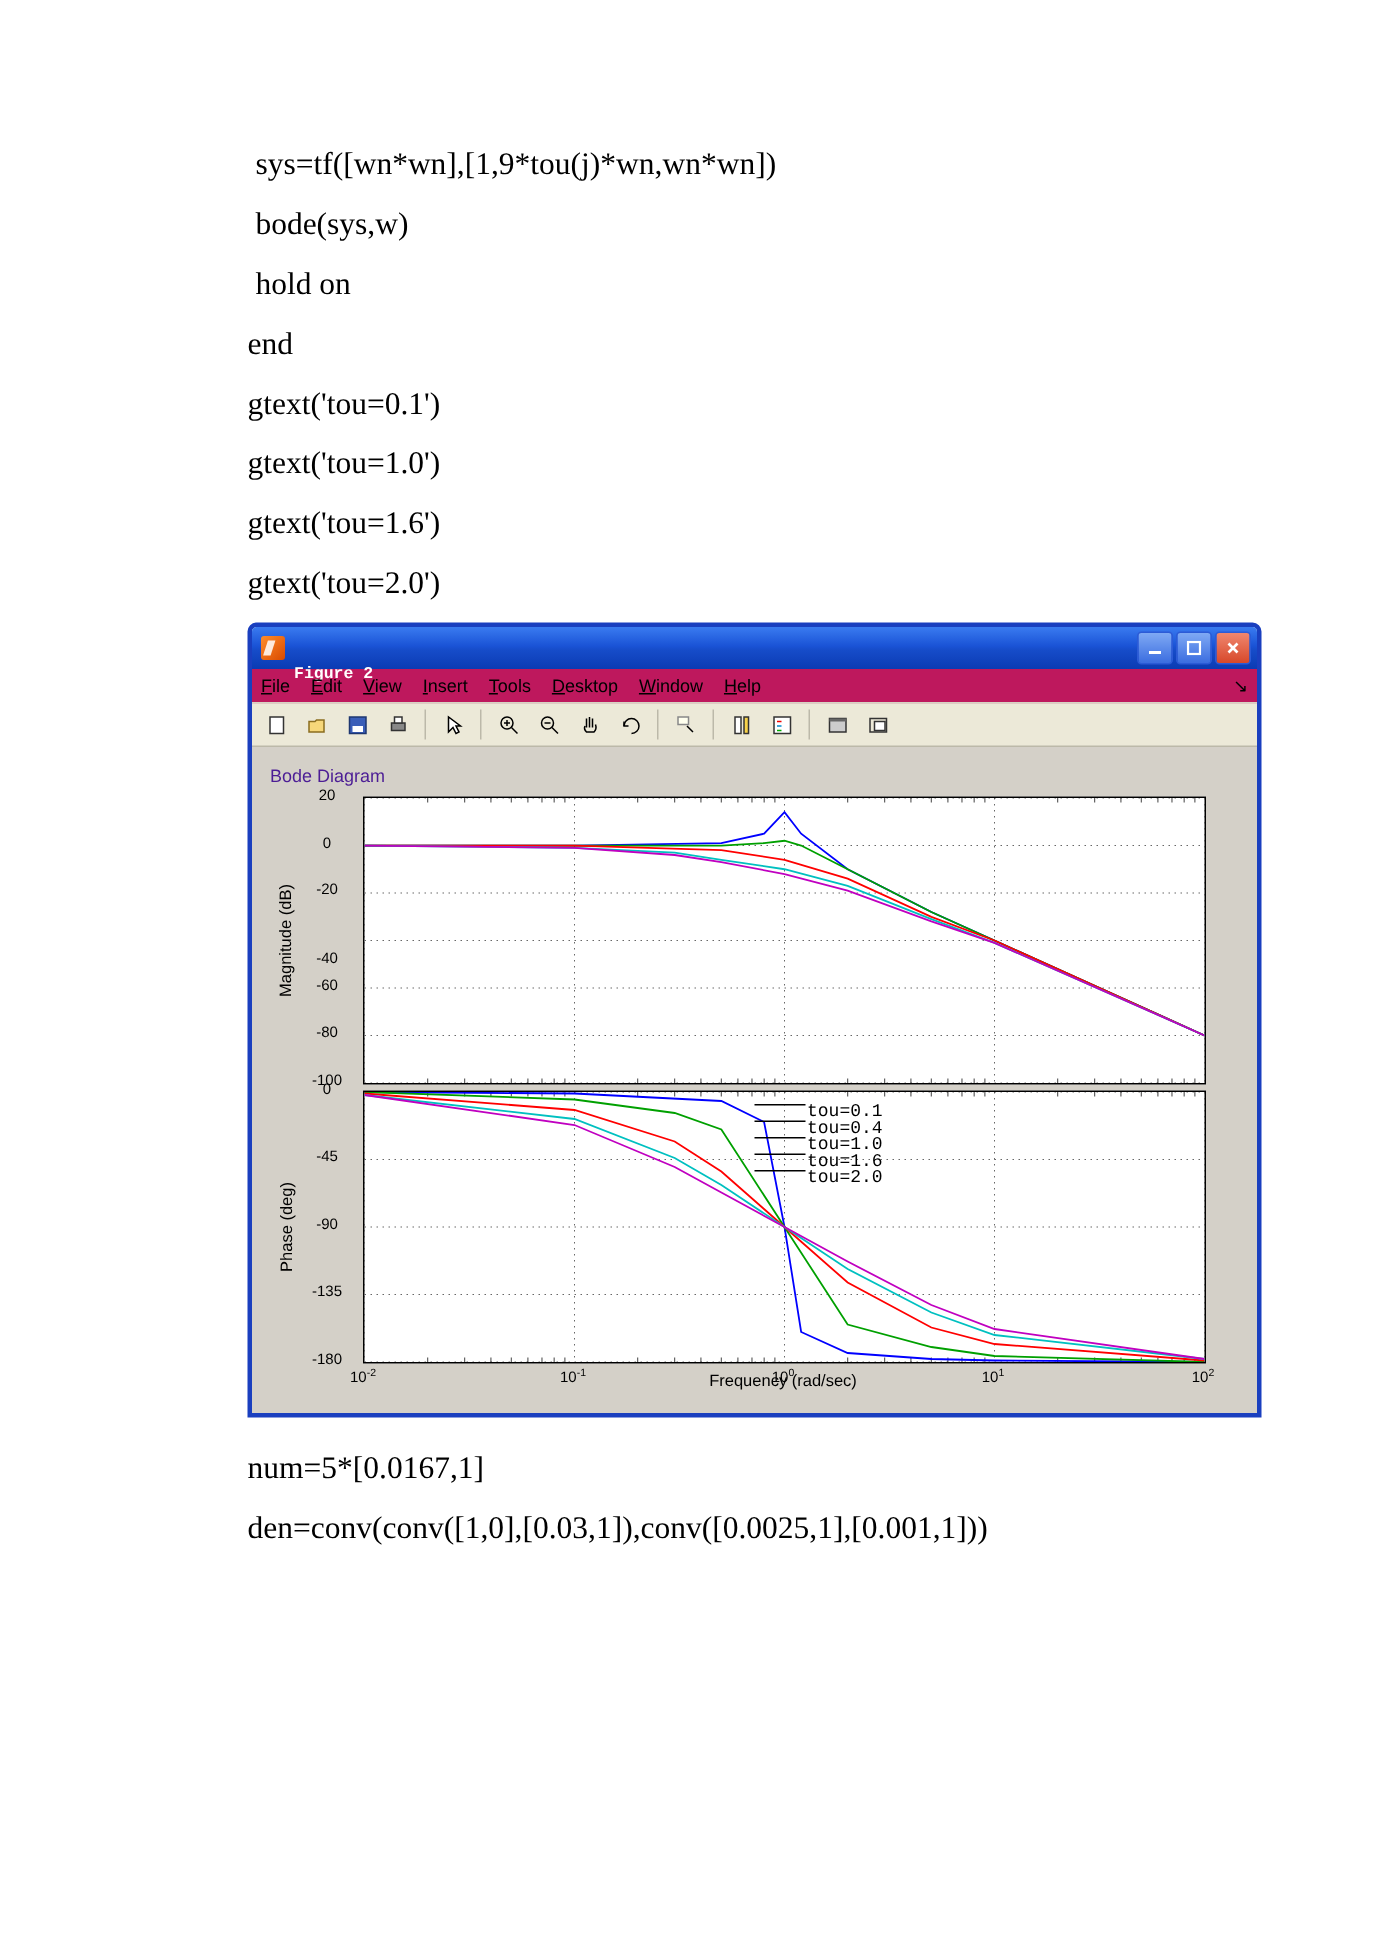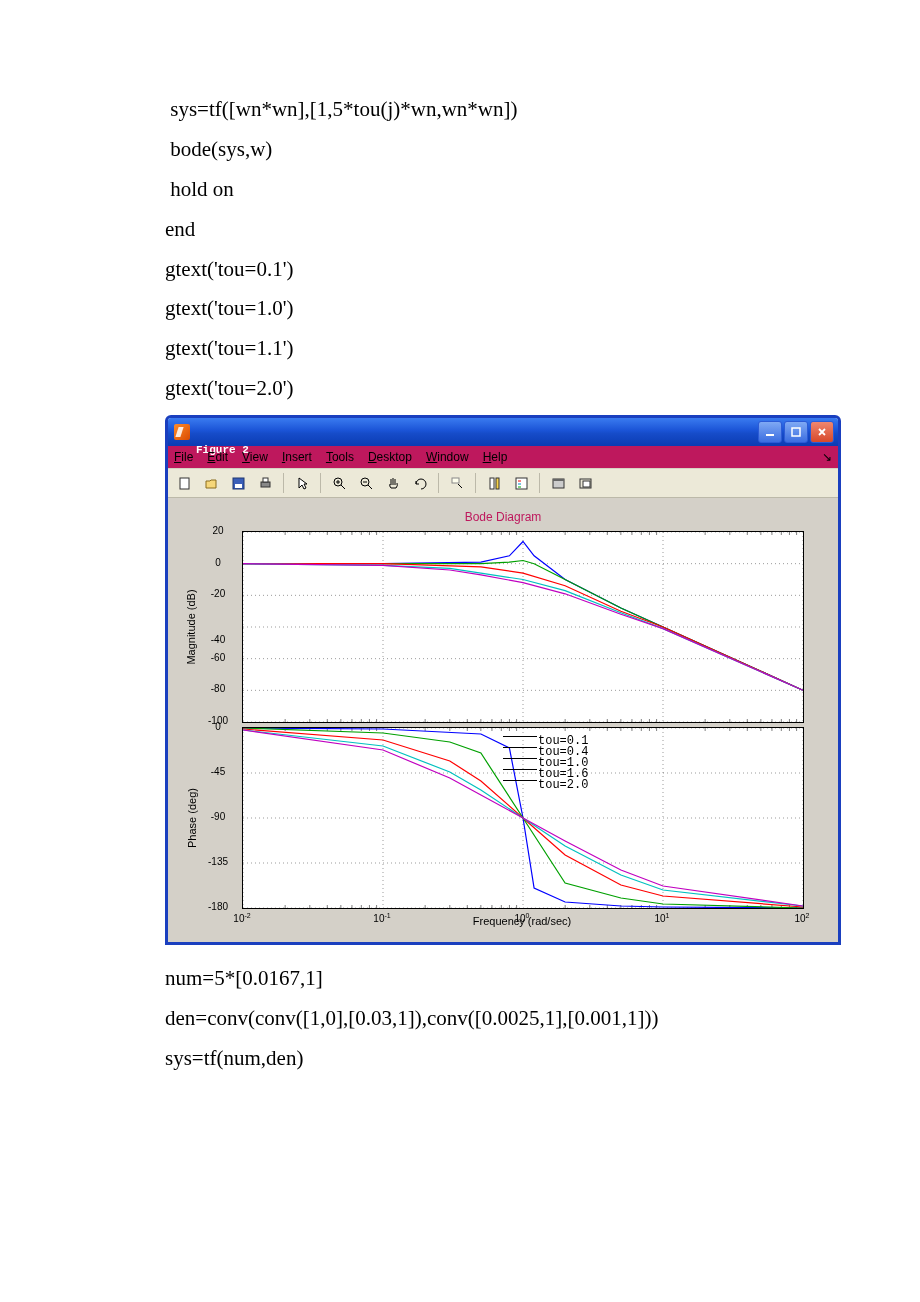--- a/index.html
+++ b/index.html
@@ -111,24 +111,24 @@
     width: 1px; height: 20px;
     background: #bcb9a9;
     margin: 0 3px;
   }
 
   .plot-area {
     background: #d4d0c8;
     padding: 8px 12px 10px 12px;
   }
   .chart-title {
-    text-align: center;
+    text-align: left;
     font-size: 12px;
     font-family: Arial, sans-serif;
-    color: #be185d;
+    color: #4c1d95;
     margin-bottom: 2px;
   }
   .axes-wrap { position: relative; width: 640px; }
   .ylabel {
     position: absolute;
     left: -2px;
     top: 50%;
     transform: translateY(-50%) rotate(-90deg);
     transform-origin: center;
     font-size: 11px;
@@ -170,27 +170,27 @@
   .xtick sup { font-size: 7px; }
   .ann { position:absolute; font-size:12px; font-family:Liberation Mono, monospace; color:#000; white-space:nowrap;}
   .ann-line { position:absolute; height:1px; background:#000; }
 </style>
 </head>
 <body>
 
 <div class="page">
 
   <div id="code-before">
-      <div class="code-line"> sys=tf([wn*wn],[1,5*tou(j)*wn,wn*wn])</div>
+      <div class="code-line"> sys=tf([wn*wn],[1,9*tou(j)*wn,wn*wn])</div>
       <div class="code-line"> bode(sys,w)</div>
       <div class="code-line"> hold on</div>
       <div class="code-line">end</div>
       <div class="code-line">gtext('tou=0.1')</div>
       <div class="code-line">gtext('tou=1.0')</div>
-      <div class="code-line">gtext('tou=1.1')</div>
+      <div class="code-line">gtext('tou=1.6')</div>
       <div class="code-line">gtext('tou=2.0')</div>
     </div>
 
   <div class="figure-window">
     <div class="titlebar">
       <div class="matlab-icon"></div>
       <div class="title-text">Figure 2</div>
       <div class="winbtns">
         <div class="winbtn min">
           <svg class="win-glyph" width="10" height="10">
@@ -530,16 +530,15 @@
         </div>
       <div class="xlabel" style="margin-left:62px;width:560px;margin-top:-14px;">
         <span>Frequency (rad/sec)</span>
       </div>
     </div>
   </div>
 
   <div id="code-after">
       <div class="code-line">num=5*[0.0167,1]</div>
       <div class="code-line">den=conv(conv([1,0],[0.03,1]),conv([0.0025,1],[0.001,1]))</div>
-      <div class="code-line">sys=tf(num,den)</div>
     </div>
 
 </div>
 
 </body></html>

